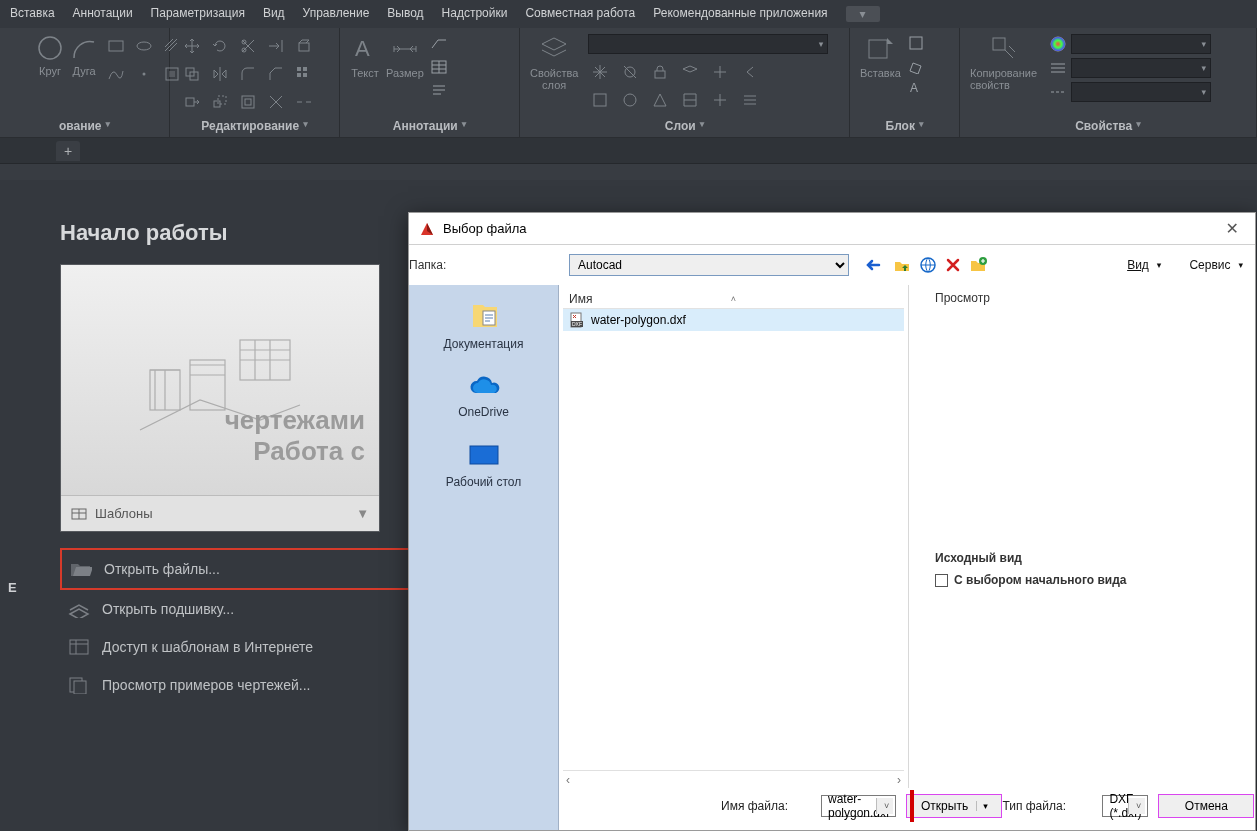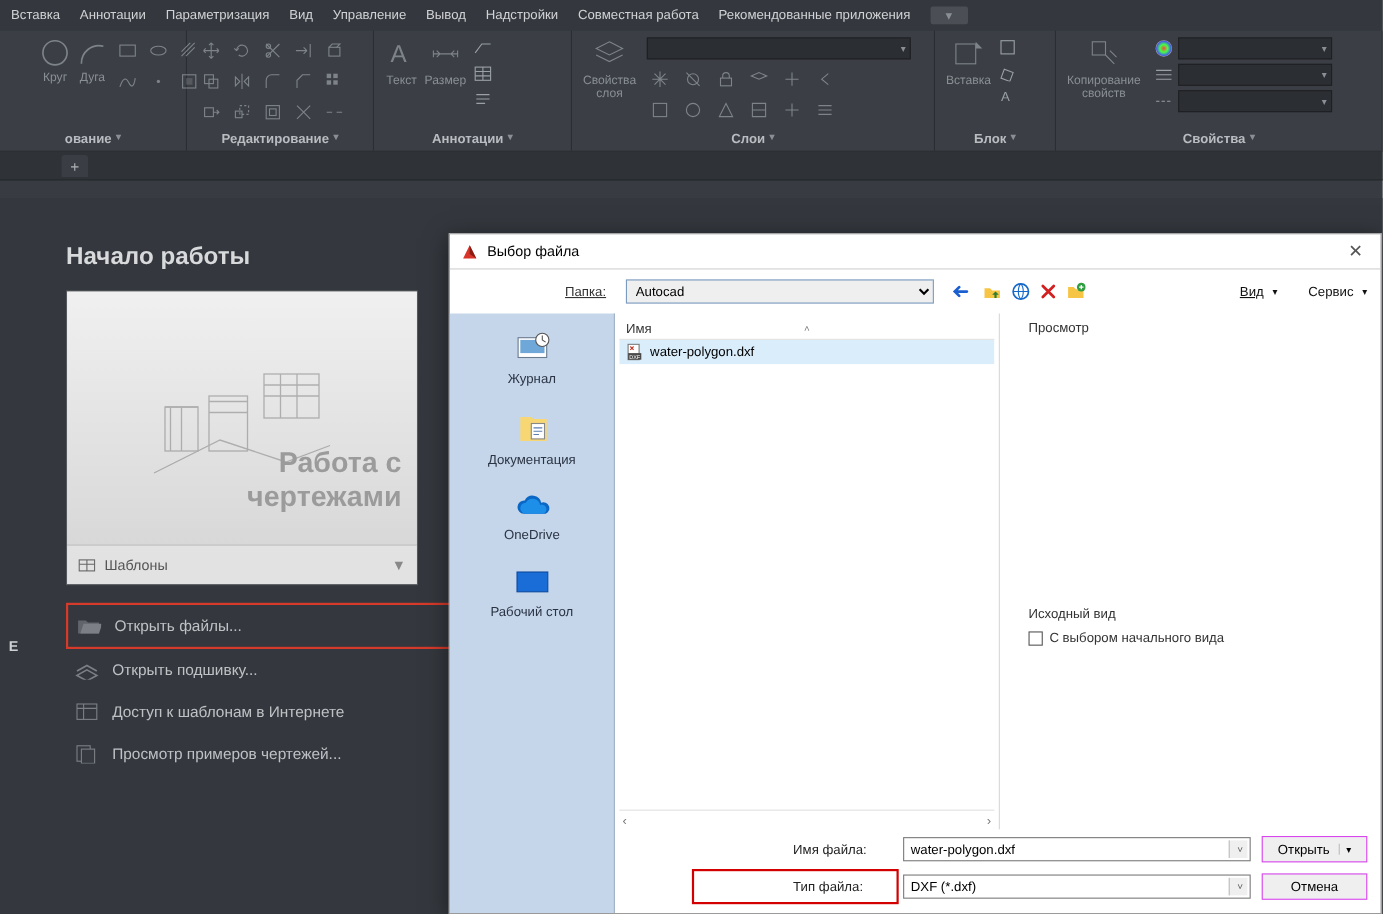--- a/index.html
+++ b/index.html
@@ -42,43 +42,43 @@
 .start-links .link svg{opacity:.8;}
 .start-links .link.boxed{ border:2px solid #d63a2a; }
 
 
 .dialog { position:absolute; left:408px; top:212px; width:848px; height:619px; background:#ffffff; border:1px solid #9a9a9a; box-shadow:0 4px 20px rgba(0,0,0,.5); color:#000; font-size:12px; display:flex; flex-direction:column; }
 .dlg-title { height:32px; display:flex; align-items:center; padding:0 10px; gap:8px; border-bottom:1px solid #d0d0d0;}
 .dlg-title .logo{width:16px;height:16px;}
 .dlg-title .ttl{font-size:13px;}
 .dlg-title .x{margin-left:auto;font-size:16px;color:#555;padding:2px 6px;}
 .dlg-toolbar { height:40px; display:flex; align-items:center; padding:0 12px 0 0; gap:8px;}
-.dlg-toolbar .lbl{ width:152px; text-align:right; padding-right:10px; color:#333;text-decoration:underline; }
+.dlg-toolbar .lbl{ width:152px; text-align:left; padding-right:10px; color:#333; }
 .dlg-toolbar select{ width:280px; height:22px; border:1px solid #7a9ac0; font-size:12px; padding-left:4px;}
 .dlg-toolbar .tb-icons{ display:flex; gap:8px; margin-left:8px; align-items:center;}
 .dlg-toolbar .ddl{ display:flex; align-items:center; gap:4px; color:#111; }
 .dlg-toolbar .ddl::after{content:"▾"; font-size:9px; margin-left:4px;}
 .dlg-body { flex:1; display:flex; min-height:0;}
 .places { width:150px; background:#c6d6ea; border-right:1px solid #a0b0c5; display:flex; flex-direction:column; gap:4px; padding-top:6px; overflow:hidden;}
 .place { display:flex; flex-direction:column; align-items:center; gap:6px; padding:10px 4px; color:#2a3444; font-size:12px;}
 .file-area { flex:1; display:flex; flex-direction:column; min-width:0;}
 .filelist { flex:1; display:flex; min-height:0;gap:16px;}
 .fl-left { flex:1; border-right:1px solid #d8d8d8; padding:4px 4px 0 4px; position:relative; display:flex; flex-direction:column;}
 .fl-head { height:20px; display:flex; align-items:center; padding:0 6px; color:#333; border-bottom:1px solid #e2e2e2; position:relative;}
 .fl-head .sort{ position:absolute; left:50%; transform:translateX(-50%); font-size:9px; color:#777;}
 .fl-items{ flex:1; overflow:hidden;}
 .fl-item{ height:22px; display:flex; align-items:center; gap:6px; padding:0 6px; background:#d9edfb;}
 .fl-scroll{ height:18px; border-top:1px solid #e0e0e0; display:flex; justify-content:space-between; padding:0 3px; align-items:center; color:#777;}
 .fl-right { width:330px; padding:6px 10px;}
 .fl-right .sec{ color:#333; margin-bottom:6px;}
 .preview-box{ height:230px; }
-.origin-box{ margin-top:10px;}
+.origin-box{ margin-top:10px;font-weight:bold;}
 .chk{ display:flex; align-items:center; gap:6px; margin-top:8px; color:#333;}
 .chk .box{ width:13px; height:13px; border:1px solid #555;}
-.dlg-bottom{ padding:6px 12px 12px 162px; display:flex; flex-direction:column; gap:10px;}
+.dlg-bottom{ padding:6px 12px 12px 162px; display:flex; flex-direction:row; }
 .dlg-row{ display:flex; align-items:center; gap:10px;}
 .dlg-row .lbl{ width:90px; color:#222;}
 .dlg-row .combo{ flex:1; height:22px; border:1px solid #7a7a7a; background:#fff; display:flex; align-items:center; padding:0 6px; position:relative;}
 .dlg-row .combo::after{ content:""; position:absolute; right:2px; top:2px; bottom:2px; width:16px; background:#efefef; border-left:1px solid #bdbdbd;}
 .dlg-row .combo .arrow{ position:absolute; right:6px; font-size:9px; color:#555; z-index:1;}
 .dlg-row .btn{ width:96px; height:24px; border:1px solid #d946ef; background:#efefef; display:flex; align-items:center; justify-content:center; gap:4px; color:#000;}
 .dlg-row .btn.split::after{content:"▾"; font-size:9px; border-left:1px solid #bcbcbc; padding-left:6px; margin-left:4px;}
 .row-red{ position:relative;}
 .row-red::before{ content:""; position:absolute; left:-92px; right:426px; top:-4px; bottom:-4px; border:2px solid #d20000; pointer-events:none;}
 
@@ -400,21 +400,21 @@
     <div class="title">Блок</div>
   </div>
 
   <div class="panel" style="flex:1">
     <div class="tools">
       <div class="cell">
         <svg width="30" height="30">
             <rect x="4" y="4" width="12" height="12" fill="none" stroke="#9aa0a6"></rect>
             <path d="M16 16l8 8M20 12l6 6" stroke="#9aa0a6"></path>
           </svg>
-        <span style="white-space:pre-line;text-align:center">Копирование
+        <span style="white-space:pre-line;text-align:left">Копирование
 свойств</span>
       </div>
       <div style="display:flex;flex-direction:column;gap:4px;margin-left:6px">
         <div style="display:flex;align-items:center;gap:4px">
           <svg width="18" height="18">
               <circle cx="9" cy="9" r="7" fill="none" stroke="#9aa0a6"></circle>
               <circle cx="9" cy="9" r="7" fill="url(#g)"></circle>
               <defs>
                 <radialGradient id="g">
                   <stop offset="0" stop-color="#f44"></stop>
@@ -458,22 +458,22 @@
         <rect x="30" y="60" width="30" height="40"></rect>
             <path d="M30 60h30M35 60v40M45 60v40"></path>
         <rect x="70" y="50" width="35" height="50"></rect>
             <path d="M70 55h35M70 65h35"></path>
         <rect x="120" y="30" width="50" height="40"></rect>
             <path d="M120 40h50M120 50h50M135 30v40M150 30v40"></path>
       </g>
         </svg>
     </div>
     <div class="card-label">
-      <div>Работа с</div>
-        <div>чертежами</div>
+      <div>чертежами</div>
+        <div>Работа с</div>
     </div>
     <div class="templates-row">
       <svg width="16" height="16">
           <rect x="1" y="3" width="14" height="10" fill="none" stroke="#666"></rect>
           <path d="M1 7h14M8 3v10" stroke="#666"></path>
         </svg>
       <span>Шаблоны</span>
       <span class="tri">▼</span>
     </div>
   </div>
@@ -550,29 +550,20 @@
         <u>Вид</u>
       </span>
     <span style="width:12px"></span>
     <span class="ddl">
         <span>Сервис</span>
       </span>
   </div>
 
   <div class="dlg-body">
     <div class="places">
-      <div class="place">
-        <svg width="34" height="30">
-            <rect x="4" y="6" width="26" height="18" fill="#fff" stroke="#6a7a90"></rect>
-            <rect x="6" y="8" width="22" height="12" fill="#6fa8d8"></rect>
-            <circle cx="26" cy="8" r="6" fill="#fff" stroke="#555"></circle>
-            <path d="M26 4v4l3 2" stroke="#555" fill="none"></path>
-          </svg>
-        <span>Журнал</span>
-      </div>
       <div class="place">
         <svg width="34" height="30">
             <path d="M6 4h10l2 2h12v20H6z" fill="#f7d774"></path>
             <rect x="16" y="10" width="12" height="14" fill="#fff" stroke="#888"></rect>
             <path d="M18 14h8M18 17h8M18 20h5" stroke="#5a7fb0"></path>
           </svg>
         <span>Документация</span>
       </div>
       <div class="place">
         <svg width="36" height="24">

